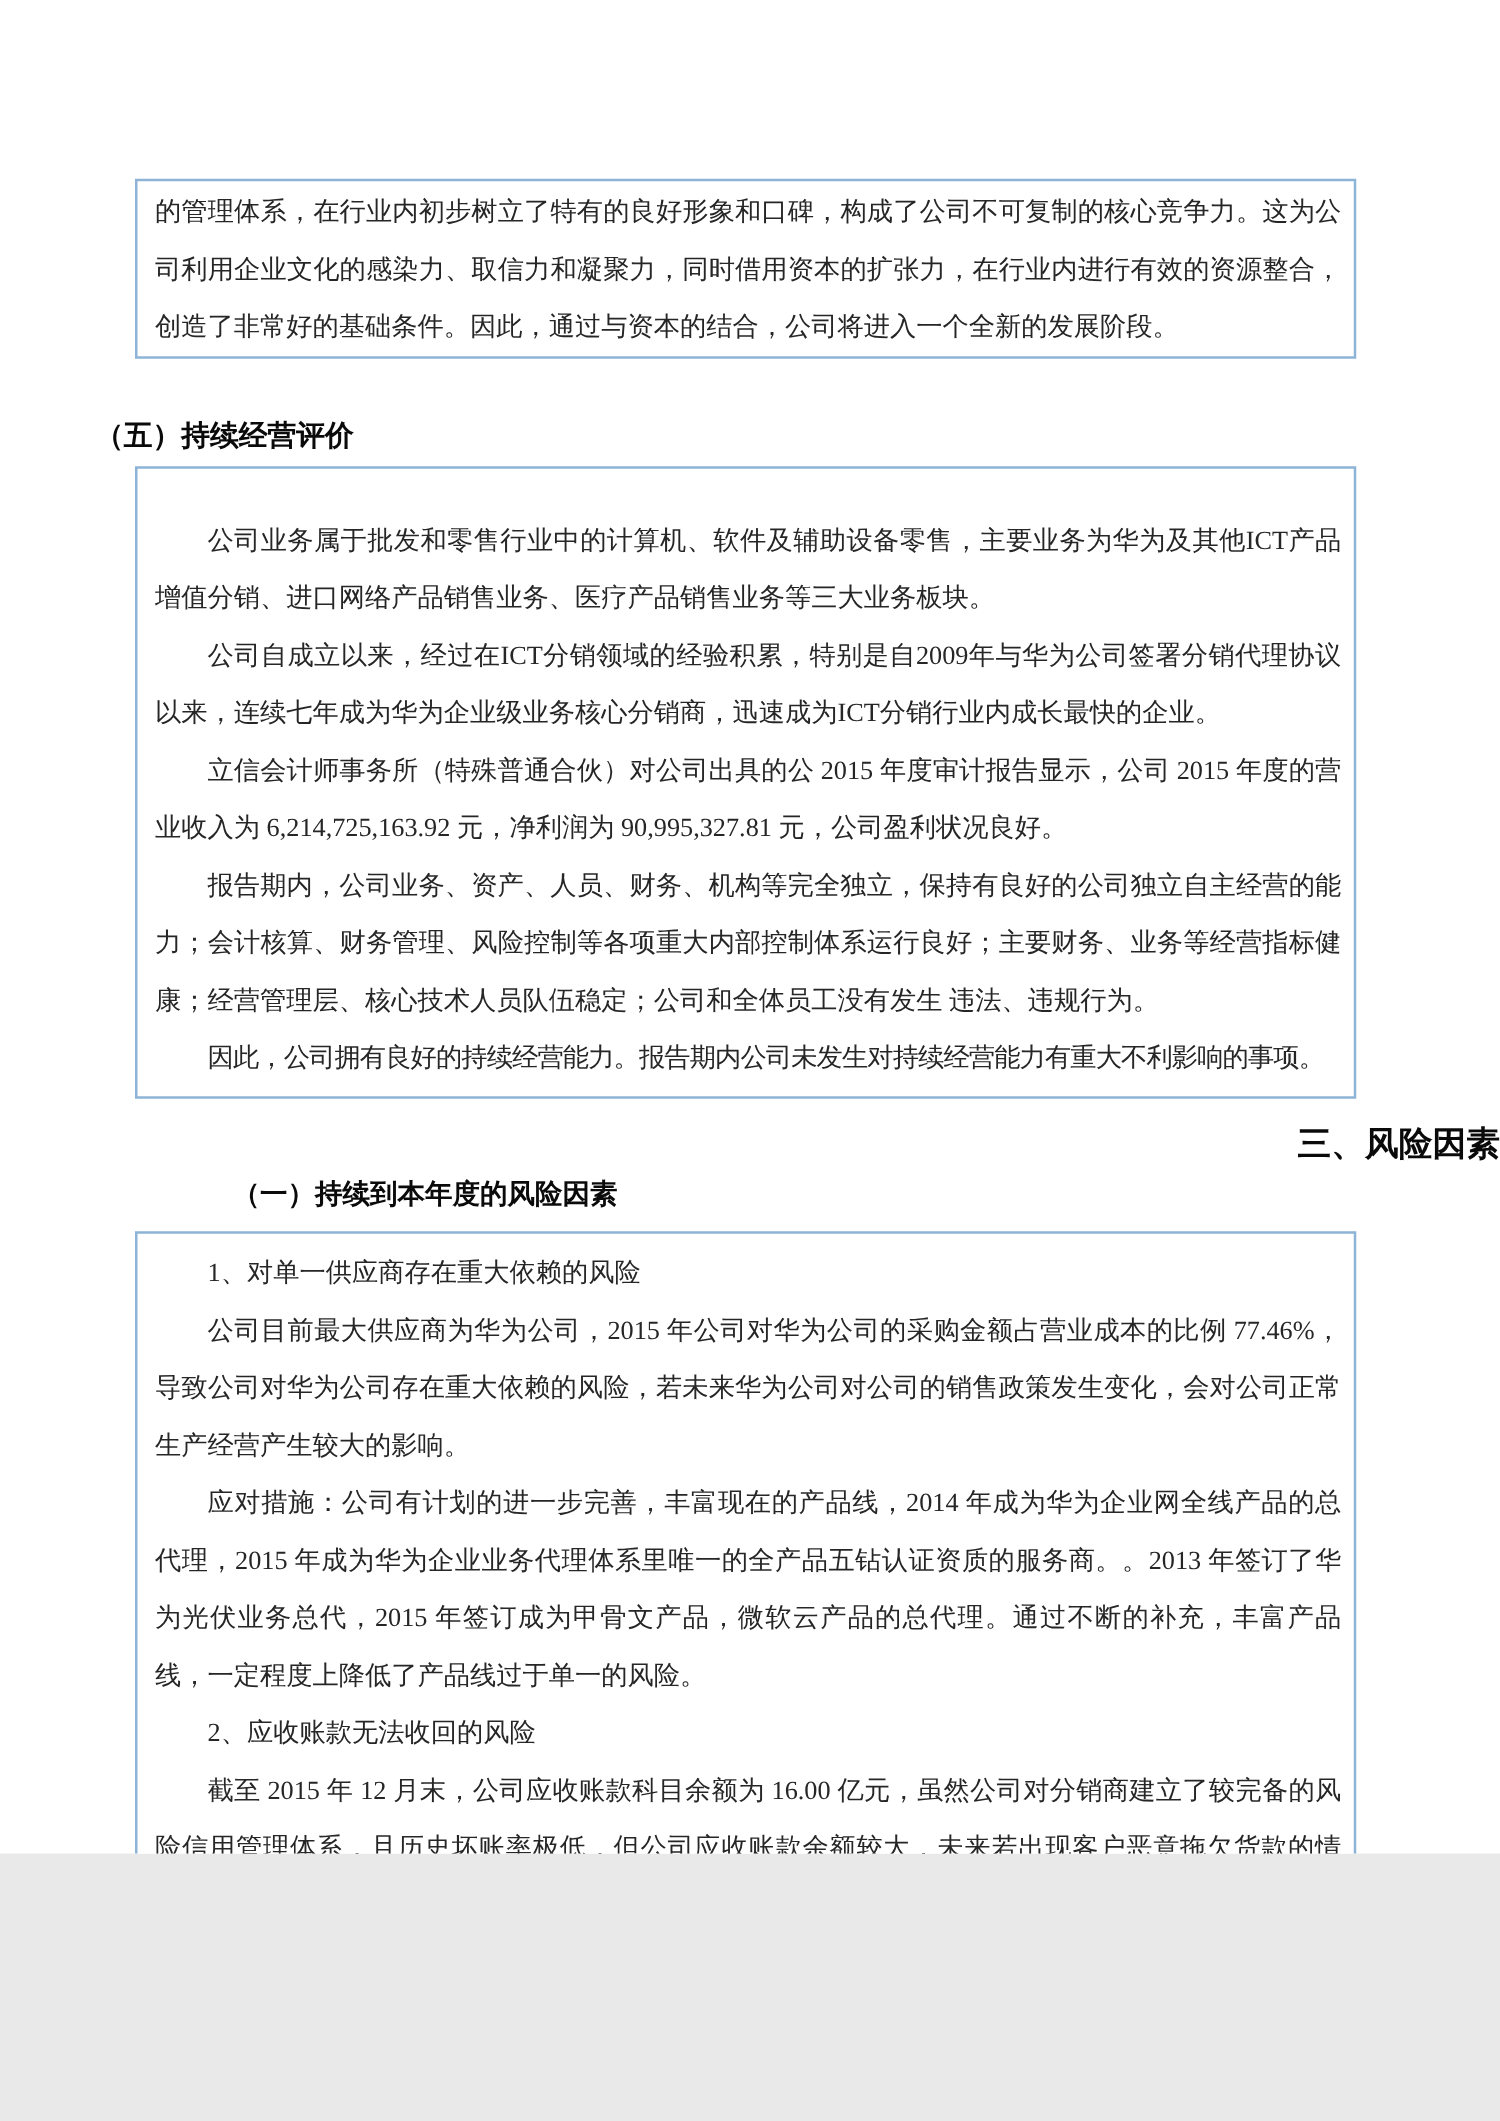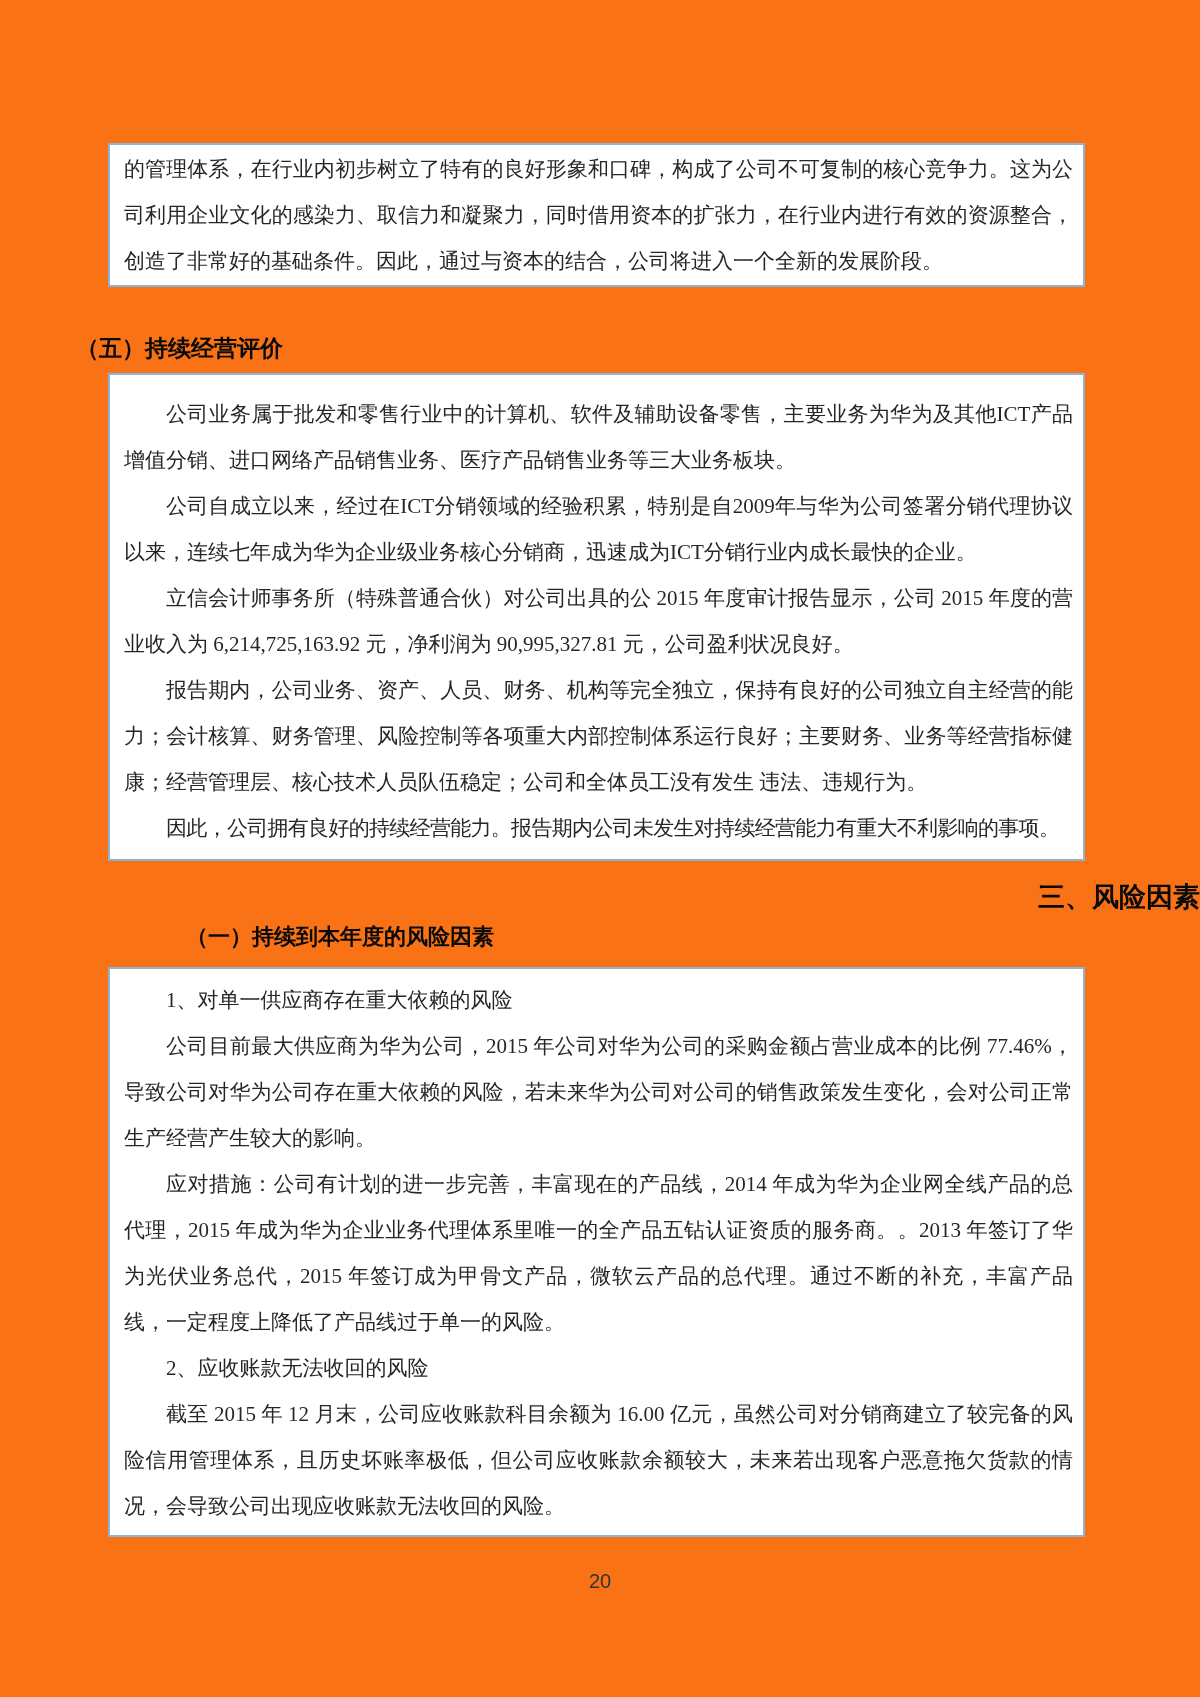--- a/index.html
+++ b/index.html
@@ -3,23 +3,23 @@
 <meta charset="utf-8">
 <style>
   :root{
     --box-border:#8db4d6;
     --text:#262626;
     --heading:#0a0a0a;
   }
   html,body{margin:0;padding:0;background:#e9e9e9;}
   .page{
     position:relative;
-    width:1200px;height:1697px;
+    width:1200px;height:1483px;
     margin:0 auto;
-    background:#f97316;
+    background:#ffffff;
     overflow:hidden;
     font-family:"Liberation Serif","DejaVu Serif",serif;
   }
   .box{
     box-sizing:border-box;
     margin-left:108px;
     width:977px;
     border:2px solid var(--box-border);
     background:#ffffff;
     padding:1px 10px 1px 14px;
@@ -28,21 +28,21 @@
     margin:0;
     font-size:21px;
     line-height:46px;
     text-align:justify;
     text-indent:2em;
     color:var(--text);
     font-family:"Liberation Serif","DejaVu Serif",serif;
   }
   .box.box-intro{margin-top:143px;}
   .box.box-intro p{text-indent:0;}
-  .box.box-going-concern{margin-top:10px;padding-top:16px;padding-bottom:8px;}
+  .box.box-going-concern{margin-top:10px;padding-top:34px;padding-bottom:8px;}
   .box.box-risk{margin-top:16px;padding-top:8px;padding-bottom:6px;}
   p.squeeze{letter-spacing:-0.7px;}
   .h-sub5{
     margin:46px 0 0 76px;
     font:bold 23px/30px "Liberation Sans","DejaVu Sans",sans-serif;
     color:var(--heading);
   }
   .h-main{
     margin:18px 0 0 180px;
     font:bold 27px/36px "Liberation Sans","DejaVu Sans",sans-serif;

